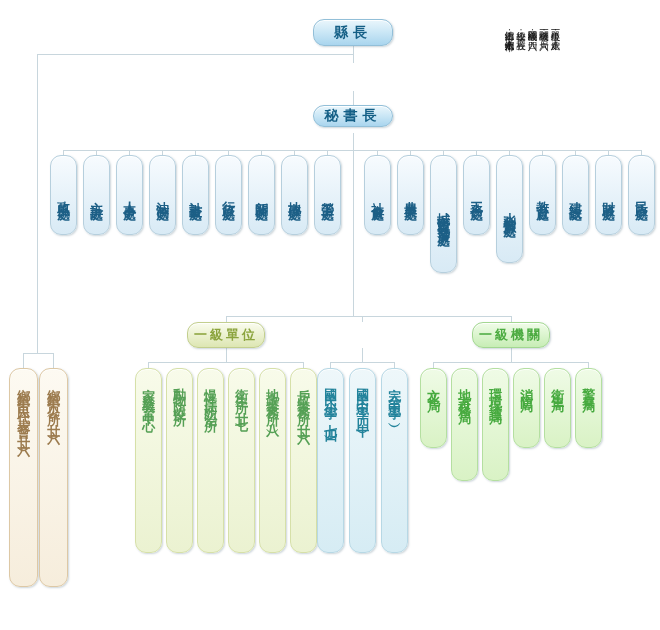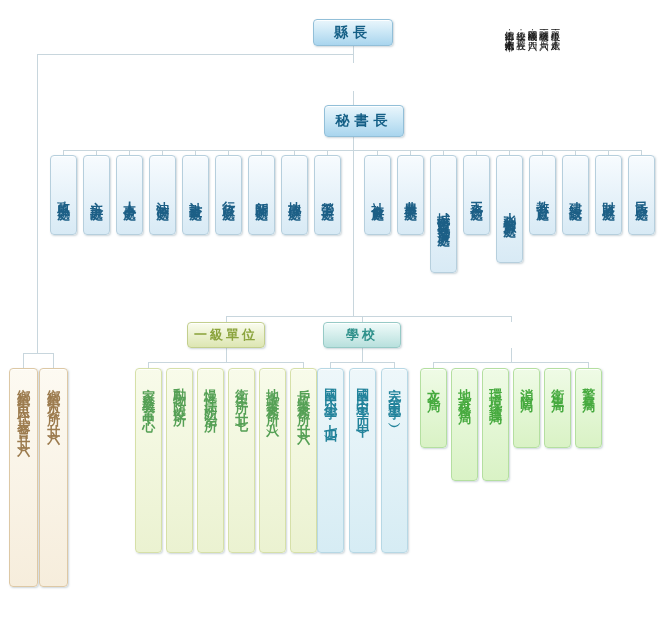--- a/index.html
+++ b/index.html
@@ -1,21 +1,21 @@
 <!DOCTYPE html>
 <html><head>
 <meta charset="utf-8">
 <style>
   html,body{margin:0;padding:0;background:#fff;}
   .canvas{position:relative;width:660px;height:630px;background:#ffffff;
     font-family:"DejaVu Sans",sans-serif;overflow:hidden;}
   
   .ln{position:absolute;background:#c8d6dd;}
   
-  .box{border-radius:4px;border:1px solid #b6cfdd;box-sizing:border-box;
+  .box{border-radius:11px;border:1px solid #b6cfdd;box-sizing:border-box;
     display:flex;justify-content:center;font-weight:bold;
     box-shadow:1px 1px 2px rgba(110,135,150,.35), inset 0 1px 0 rgba(255,255,255,.85);}
   .abs{position:absolute;}
   .center{align-items:center;}
   .topalign{align-items:flex-start;padding-top:9px;}
   
   .vt{writing-mode:vertical-rl;text-orientation:mixed;font-size:13px;line-height:1.05;
     letter-spacing:3px;}
   .vt-wide{writing-mode:vertical-rl;text-orientation:mixed;font-size:13px;line-height:1.05;
     letter-spacing:6px;}
@@ -69,21 +69,21 @@
   <div class="ln" style="left:330px;top:362px;width:65px;height:1px"></div>
   <div class="ln" style="left:330px;top:362px;width:1px;height:6px"></div>
   <div class="ln" style="left:394px;top:362px;width:1px;height:6px"></div>
   <div class="ln" style="left:433px;top:362px;width:156px;height:1px"></div>
   <div class="ln" style="left:433px;top:362px;width:1px;height:6px"></div>
   <div class="ln" style="left:588px;top:362px;width:1px;height:6px"></div>
 
   <div class="box abs blue center" style="left:313px;top:19px;width:80px;height:27px">
     <span>縣長</span>
   </div>
-  <div class="box abs blue center" style="left:324px;top:105px;width:80px;height:32px">
+  <div class="box abs blue center" style="left:313px;top:105px;width:80px;height:22px">
     <span>秘書長</span>
   </div>
 
   <div class="legend" style="left:504px;top:24px;height:140px">
     <div>一級單位：十八處</div>
     <div>一級機關：六局</div>
     <div>二級機關：六四</div>
     <div>學校：二一五校</div>
     <div>鄉鎮市：一市八鎮十七鄉</div>
   </div>
@@ -203,22 +203,22 @@
   <div class="box abs cream topalign h219" style="left:9px;top:368px;width:29px">
     <span class="vt-wide">鄉鎮市民代表會（廿六）</span>
   </div>
   <div class="box abs cream topalign h219" style="left:39px;top:368px;width:29px">
     <span class="vt-wide">鄉鎮市公所（廿六）</span>
   </div>
 
   <div class="box abs hdr hdr-olive" style="left:187px;top:322px;width:78px;height:26px">
     <span>一級單位</span>
   </div>
-  <div class="box abs hdr hdr-teal" style="left:323px;top:322px;width:78px;height:26px">
-    <span>學校</span>
+  <div class="box abs hdr hdr-green" style="left:472px;top:322px;width:78px;height:26px">
+    <span>一級機關</span>
   </div>
 
   <div class="row" style="left:135px;top:368px;gap:4px">
     <div class="box g2 topalign w27 h185">
         <span class="vt-wide">家庭教育中心</span>
       </div>
     <div class="box g2 topalign w27 h185">
         <span class="vt-wide">動物防疫所</span>
       </div>
     <div class="box g2 topalign w27 h185">

